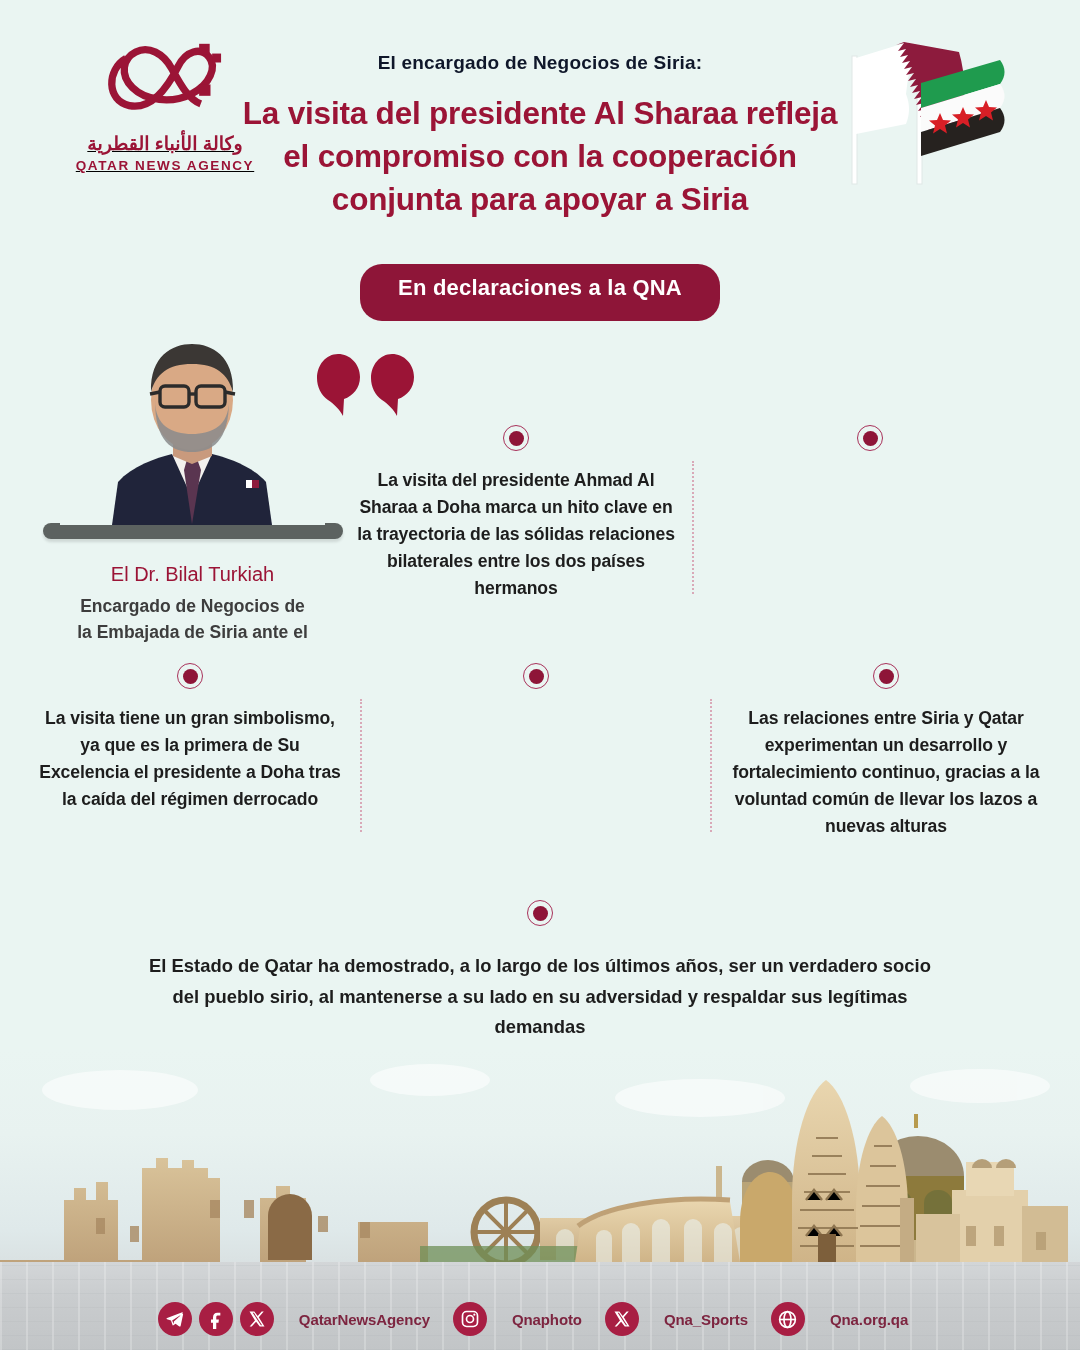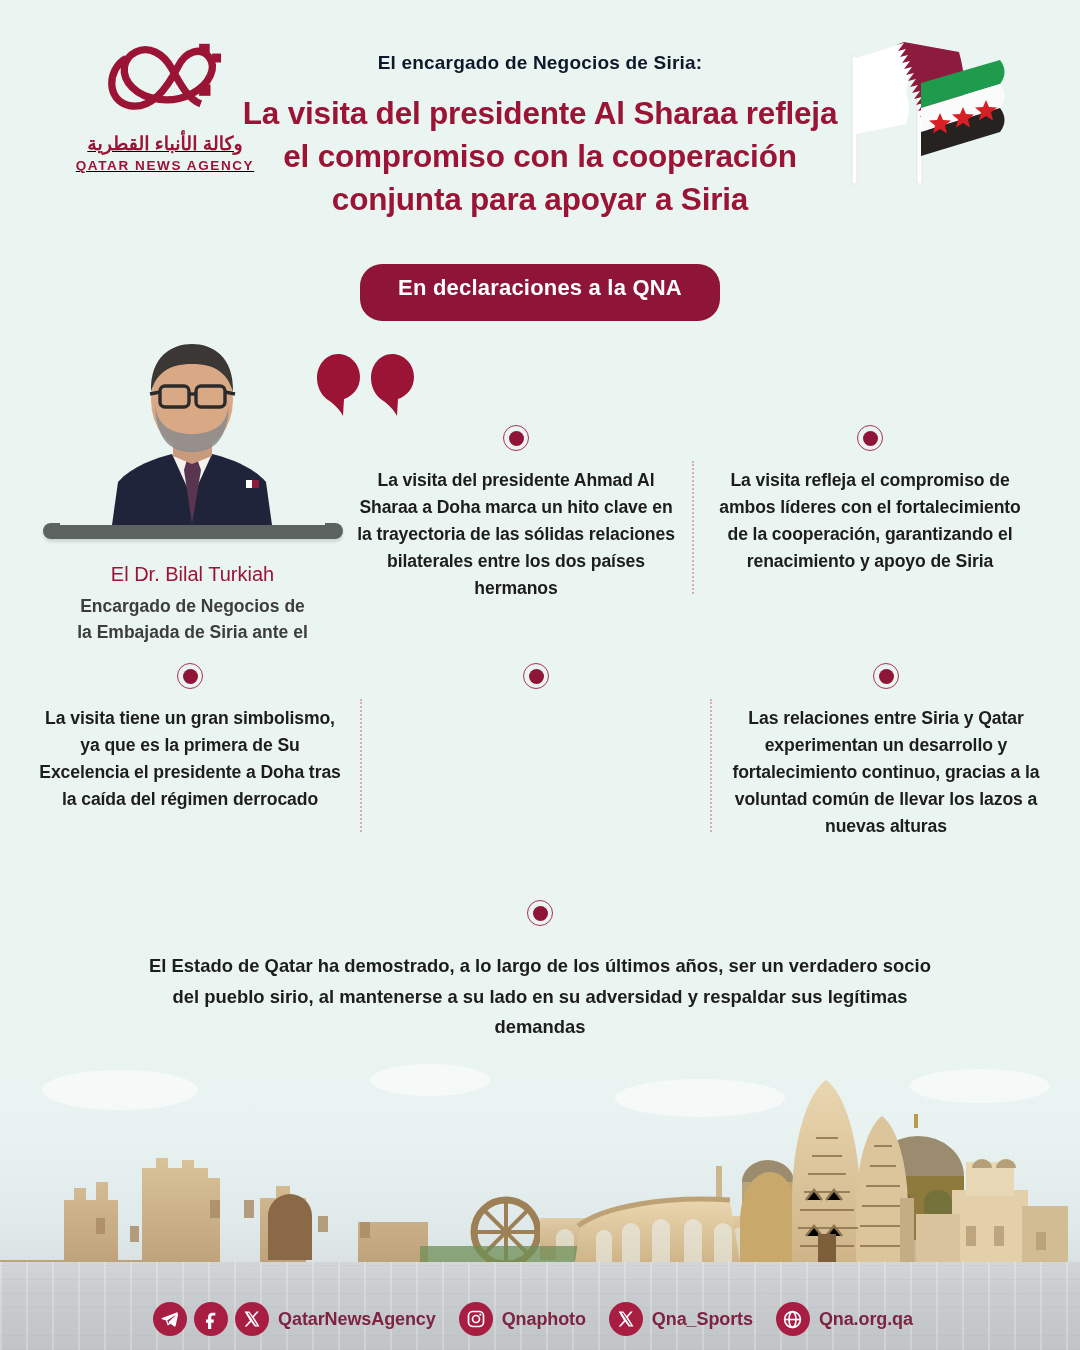--- a/index.html
+++ b/index.html
@@ -74,22 +74,22 @@
             background:repeating-linear-gradient(90deg,rgba(255,255,255,.45) 0 2px,transparent 2px 26px),
                        repeating-linear-gradient(0deg,rgba(160,165,168,.25) 0 1px,transparent 1px 14px); }
 
   
   .social { position:absolute; left:0; bottom:14px; width:1080px;
             display:flex; align-items:center; justify-content:center; gap:9px; }
   .sgroup { display:flex; align-items:center; gap:7px; }
   .sicon { width:34px; height:34px; border-radius:50%; background:#a81e43;
            display:flex; align-items:center; justify-content:center; flex:0 0 auto; }
   .sicon svg { display:block; }
-  .slabel { font-size:18px; font-weight:bold; color:#7d2540; letter-spacing:-.1px;
-            margin-right:14px; margin-left:2px; }
+  .slabel { font-size:15px; font-weight:bold; color:#7d2540; letter-spacing:-.1px;
+            margin-right:14px; margin-left:18px; }
 </style>
 </head>
 <body>
 
 <div class="page">
 
   <div class="header">
 
     <div class="logo">
       <svg class="logo-mark" viewBox="0 0 160 118">
@@ -189,21 +189,20 @@
       <div class="dot">
           <i></i>
         </div>
       <div class="qtext">La visita del presidente Ahmad Al Sharaa a Doha marca un hito clave en la trayectoria de las sólidas relaciones bilaterales entre los dos países hermanos</div>
     </div>
     <div class="vdiv"></div>
     <div class="cell" style="width:352px">
       <div class="dot">
           <i></i>
         </div>
-      <div class="qtext">La visita refleja el compromiso de ambos líderes con el fortalecimiento de la cooperación, garantizando el renacimiento y apoyo de Siria</div>
     </div>
   </div>
 
   <div class="grid-r2">
     <div class="cell" style="width:340px">
       <div class="dot">
           <i></i>
         </div>
       <div class="qtext">La visita tiene un gran simbolismo, ya que es la primera de Su Excelencia el presidente a Doha tras la caída del régimen derrocado</div>
     </div>

